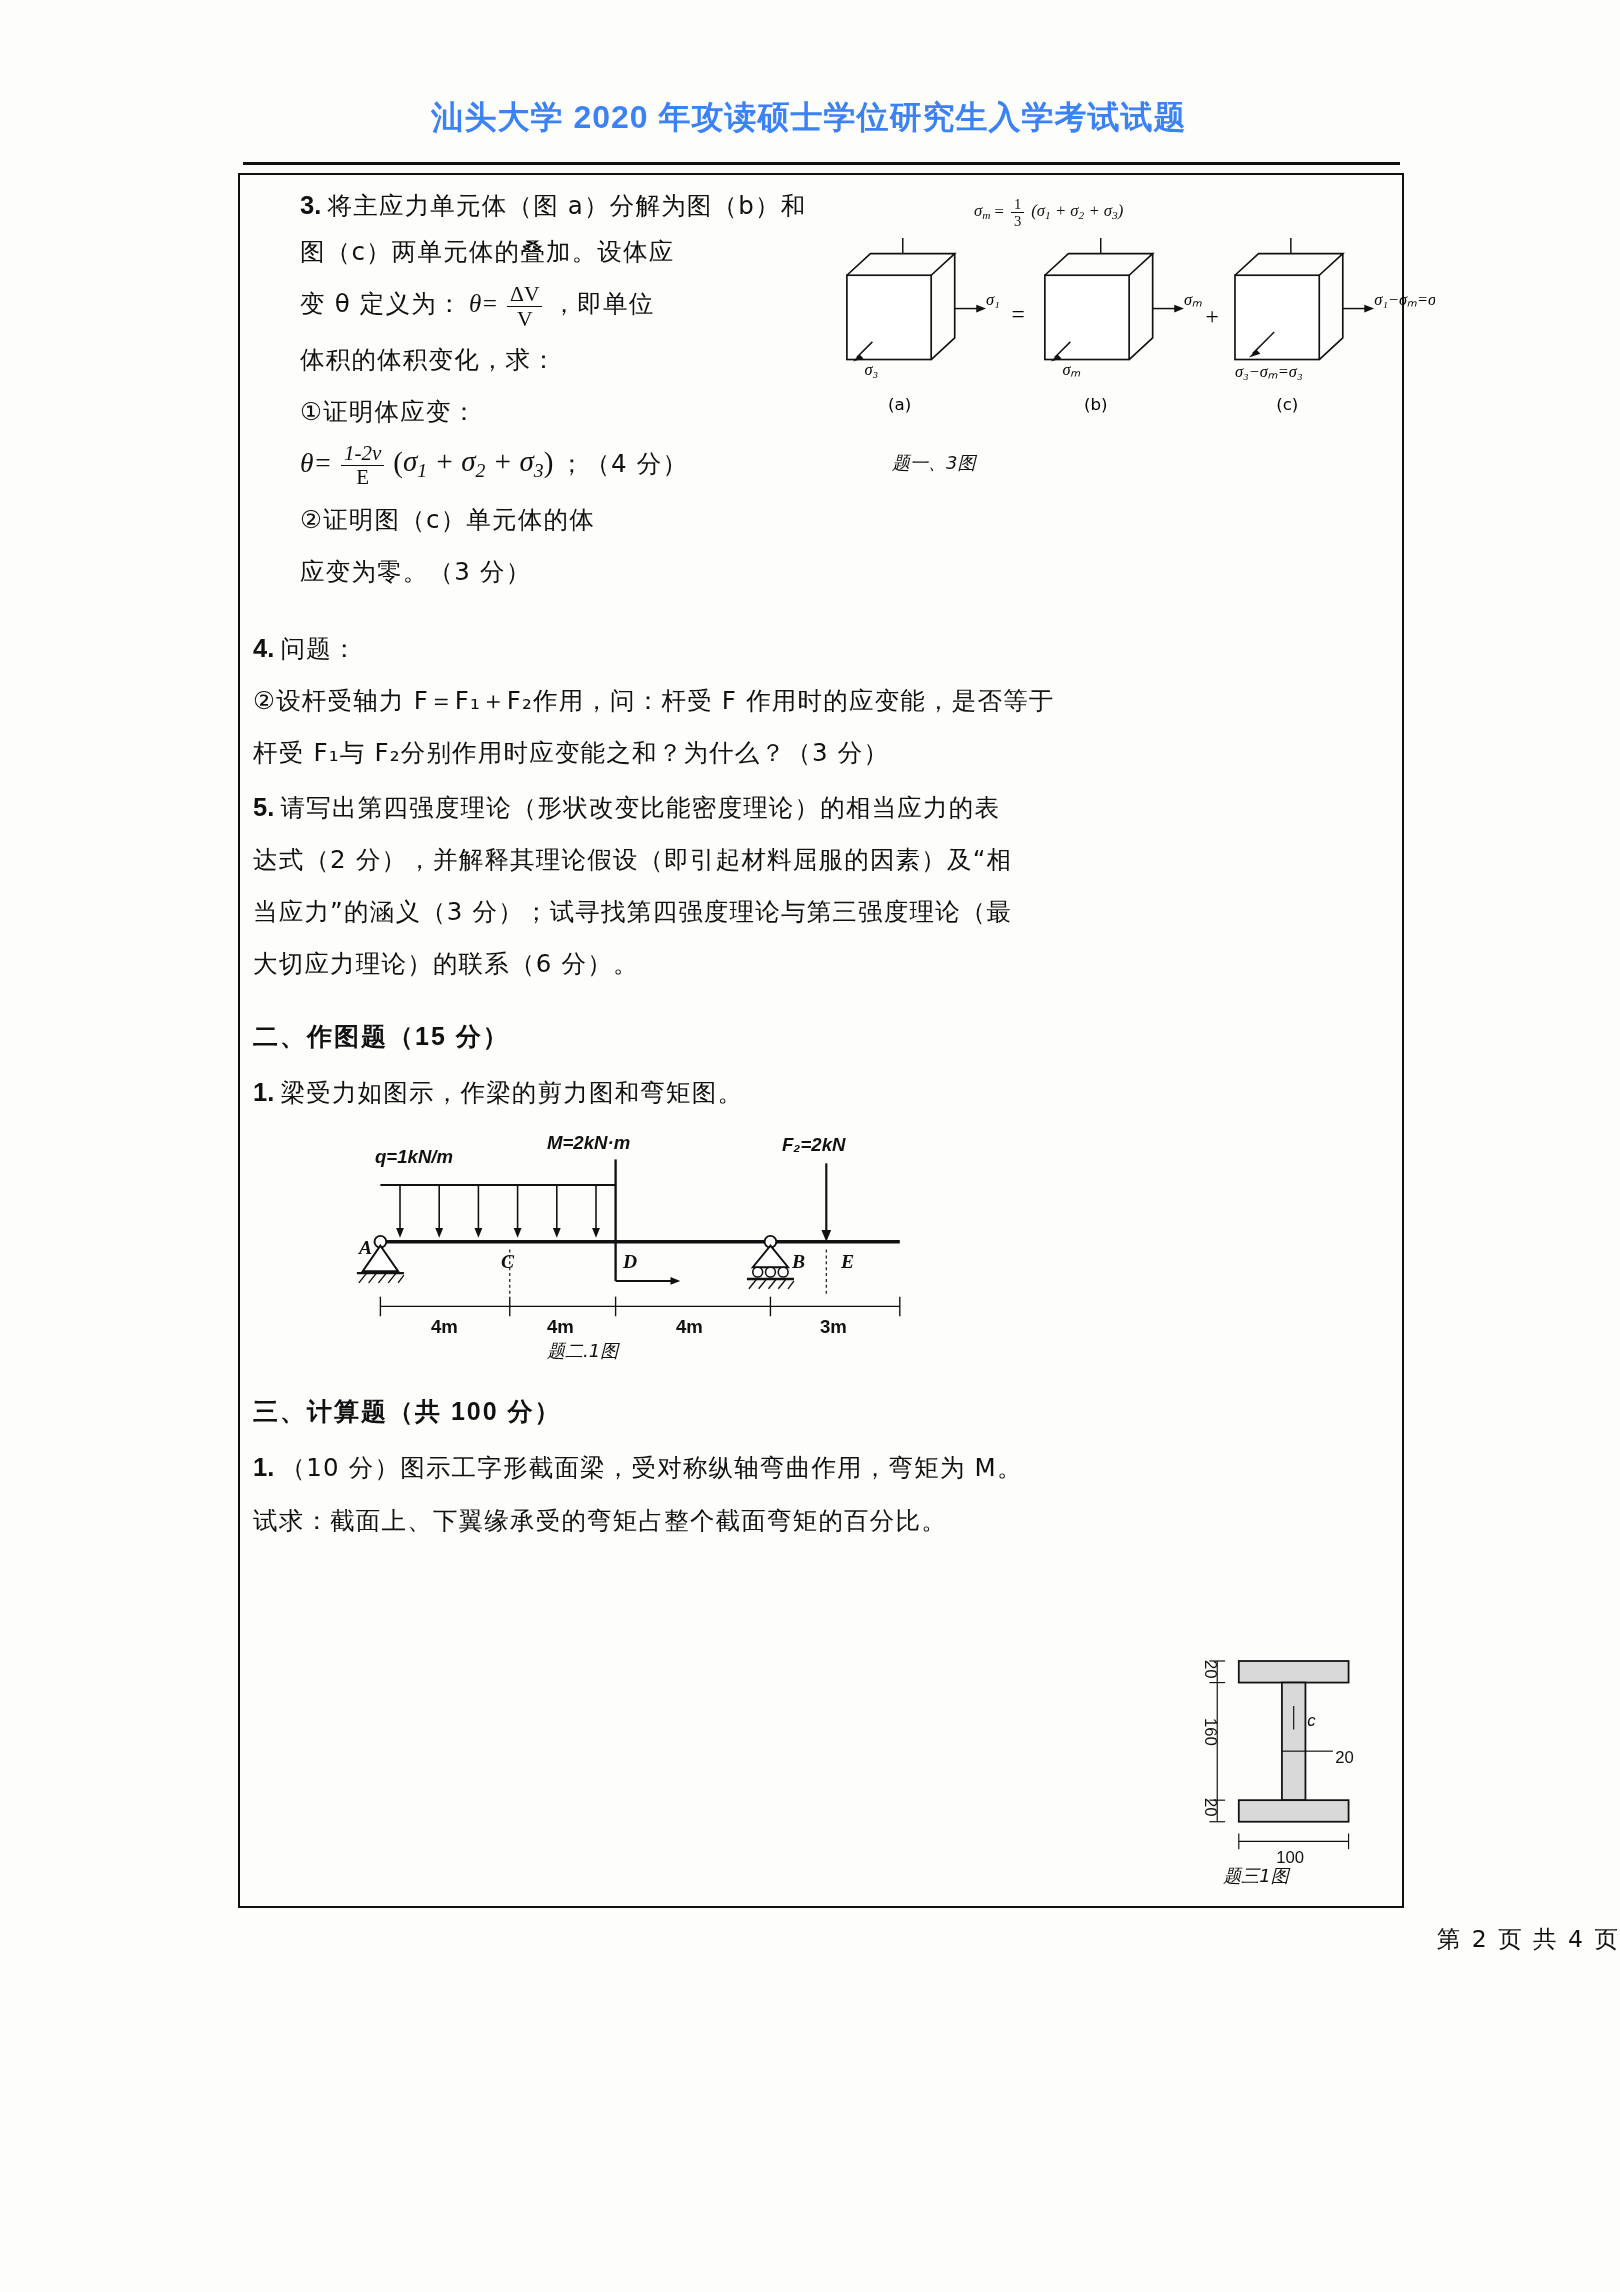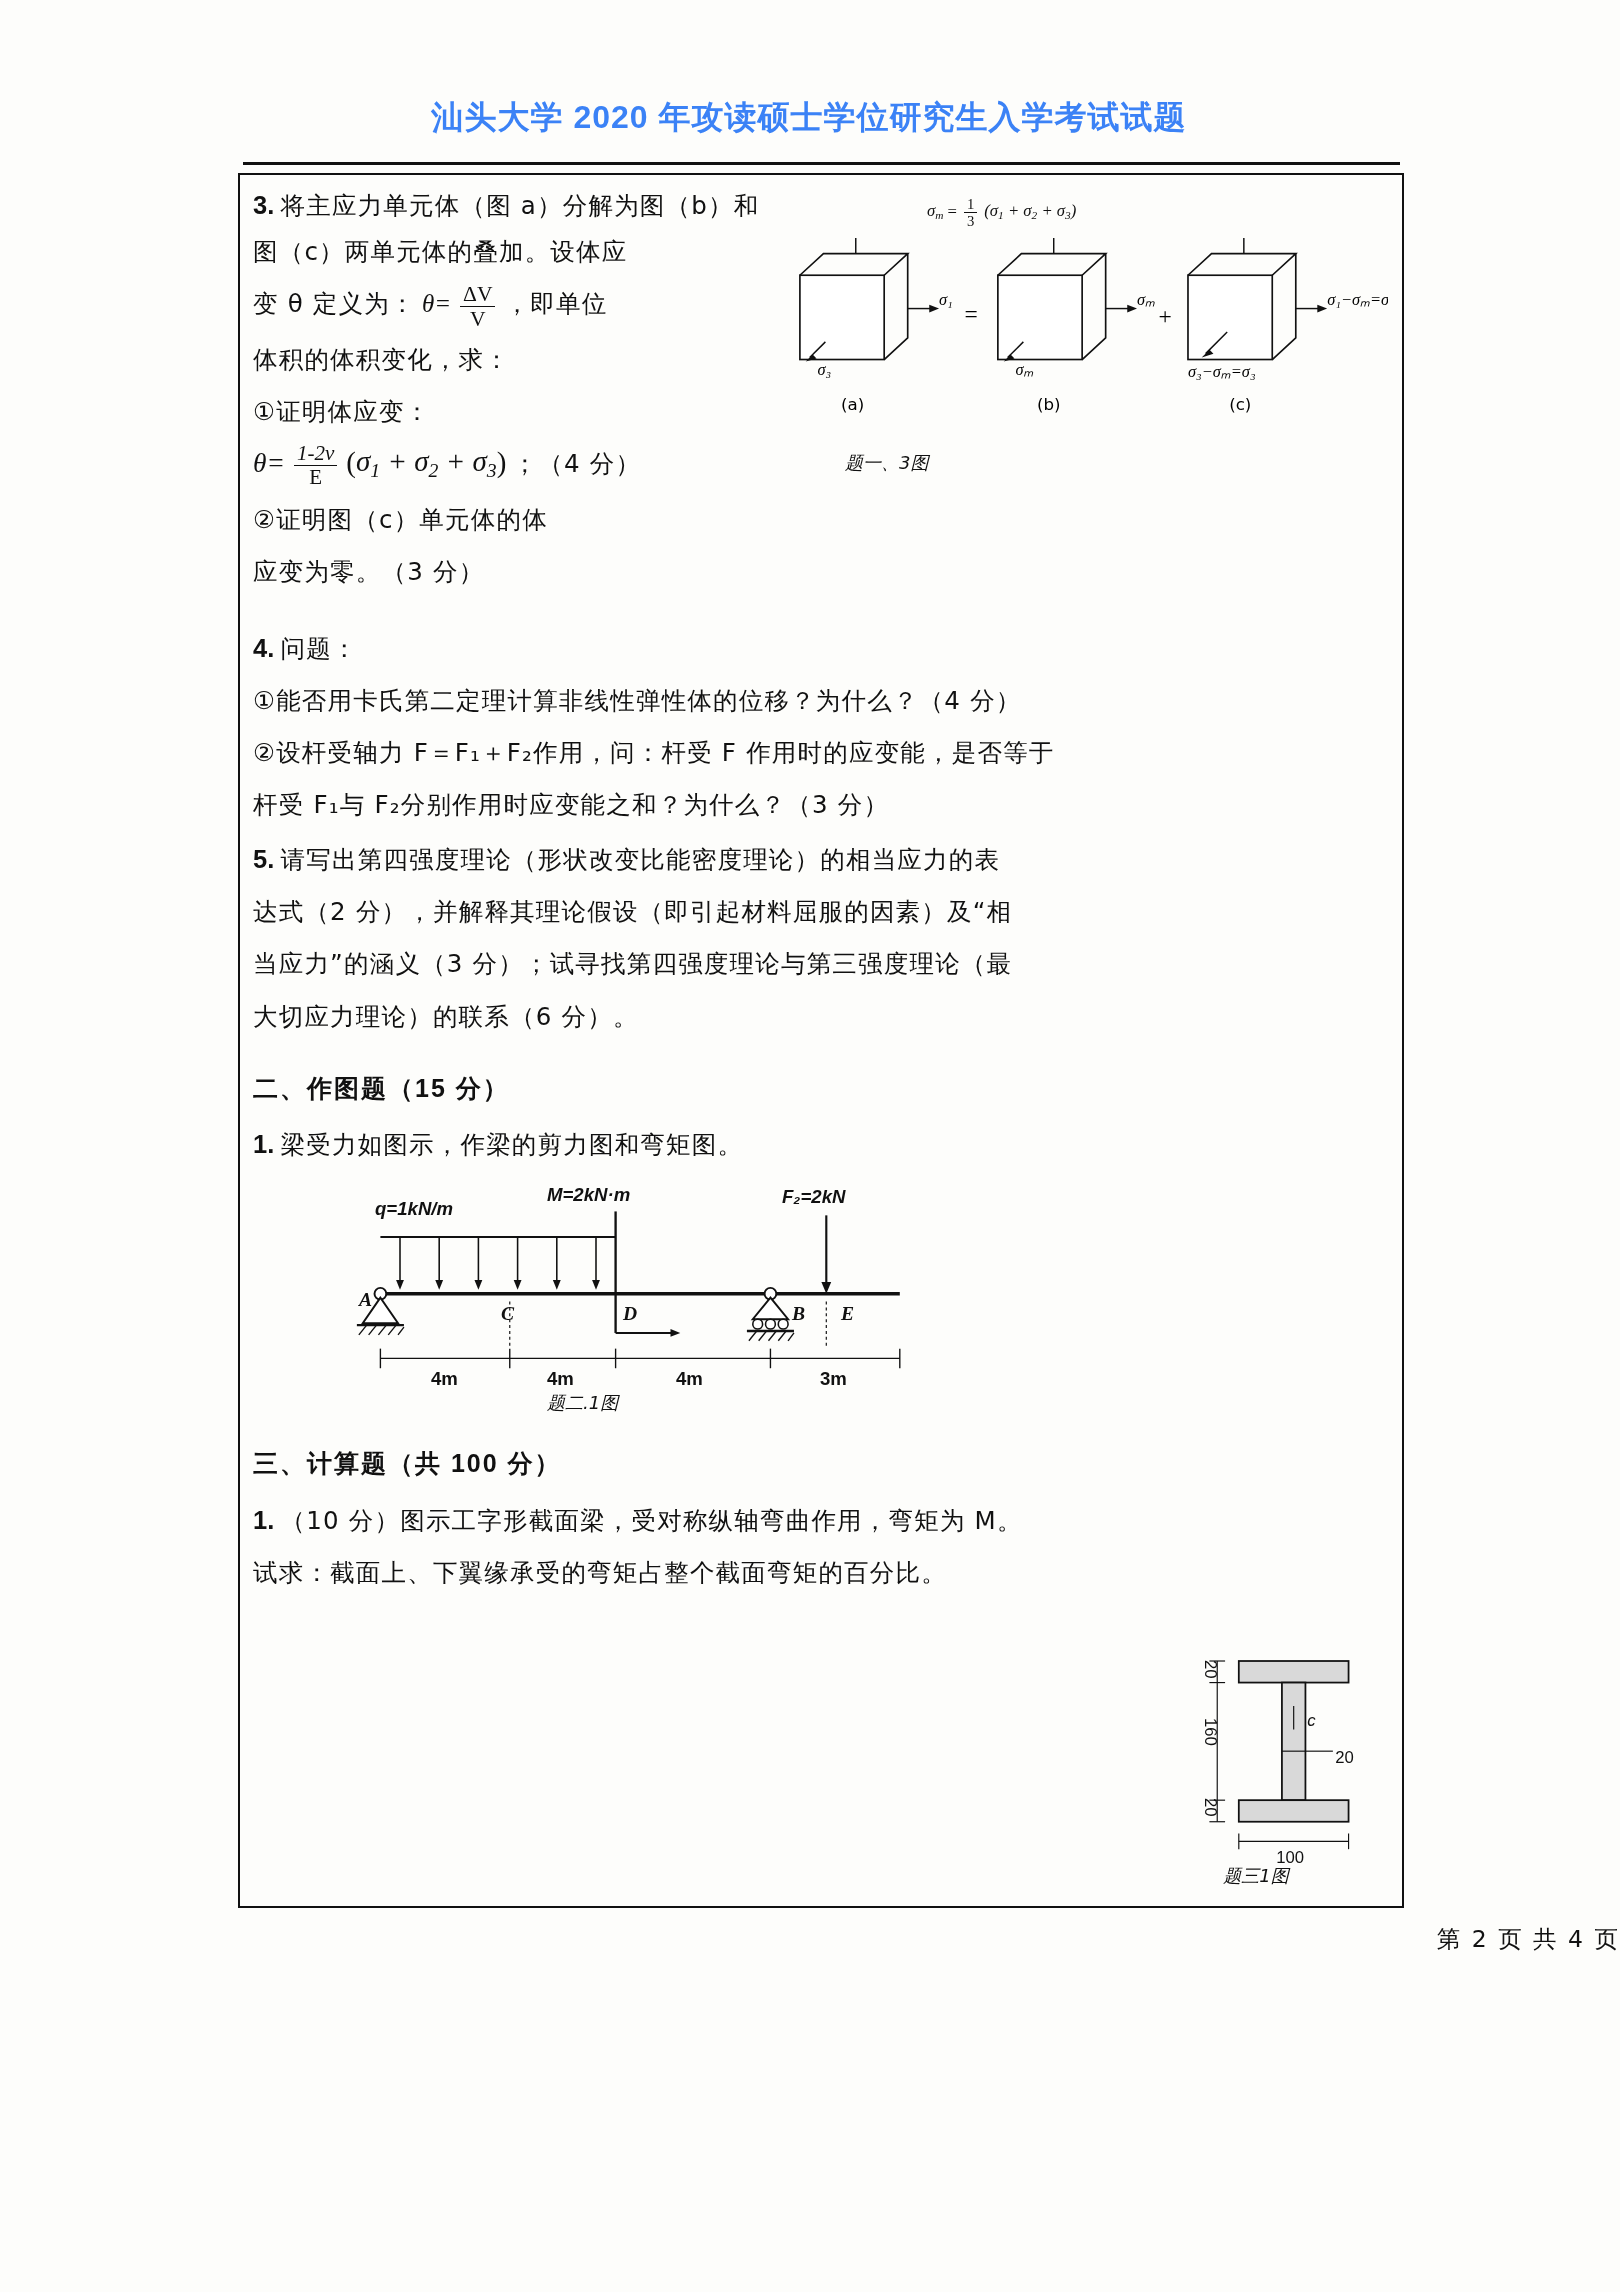--- a/index.html
+++ b/index.html
@@ -91,21 +91,21 @@
     font-size: 21.6px;
     line-height: 1.12;
     margin: 0 2.9px;
   }
   .frac .top { display: block; border-bottom: 1.6px solid #111; padding: 0 2.9px; }
   .frac .bot { display: block; padding: 0 2.9px; }
   .big-paren { font-size: 29px; }
   .sub { font-size: 0.68em; vertical-align: -0.28em; }
 
   
-  .q3wrap { position: relative; min-height: 323px; }
+  .q3wrap { position: relative; min-height: 323px; margin-left: 47px; }
   .q3text { width: 529px; }
   .q3fig {
     position: absolute;
     left: 537px;
     top: 27.4px;
     width: 598px;
     height: 294px;
   }
   .figcap {
     font-family: "DejaVu Sans", sans-serif;
@@ -286,23 +286,20 @@
         </svg>
 
         <div class="figcap" style="position:absolute; left:55px; top:237px; width:255px;">题一、3图</div>
       </div>
     </div>
 
     <div style="margin-top:29px;">
       <div class="q">
         <span class="num">4.</span>
         <span class="cn">问题：</span>
-      </div>
-      <div class="q">
-        <span class="cn">①能否用卡氏第二定理计算非线性弹性体的位移？为什么？（4 分）</span>
       </div>
       <div class="q">
         <span class="cn">②设杆受轴力 F＝F₁＋F₂作用，问：杆受 F 作用时的应变能，是否等于</span>
       </div>
       <div class="q">
         <span class="cn">杆受 F₁与 F₂分别作用时应变能之和？为什么？（3 分）</span>
       </div>
     </div>
 
     <div style="margin-top:7.8px;">

